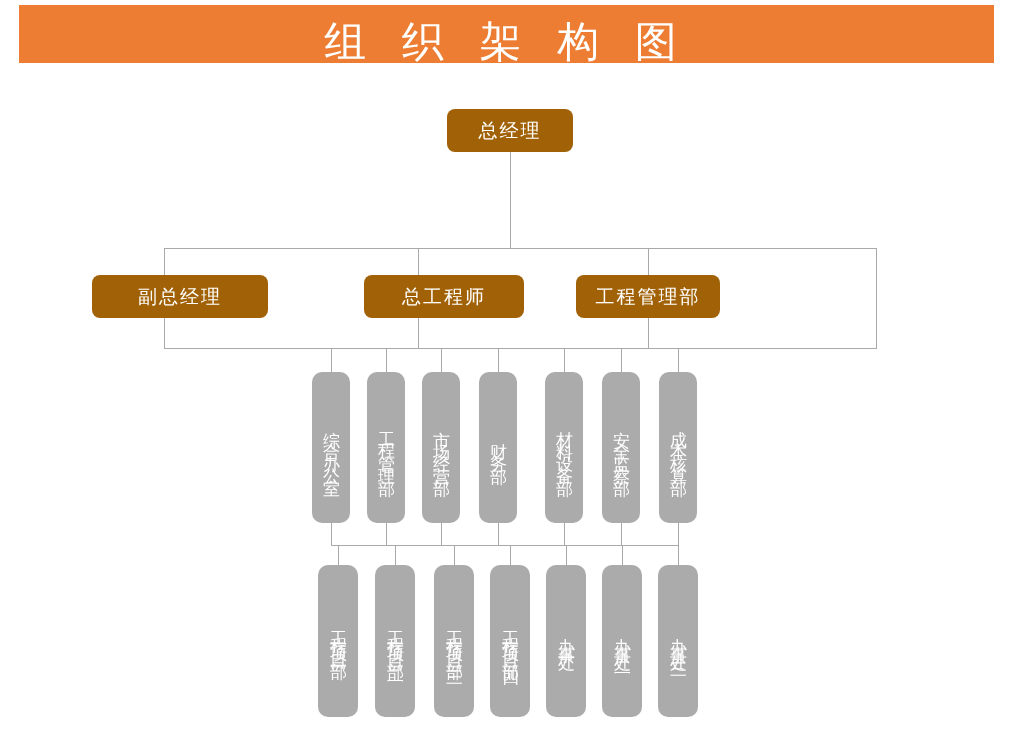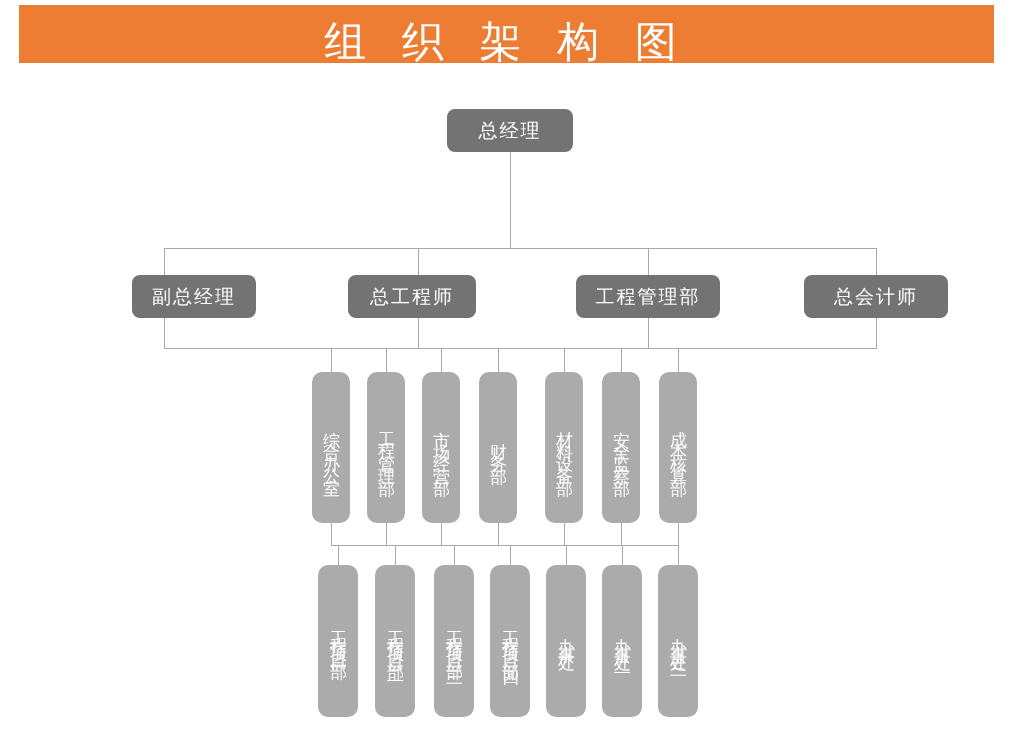--- a/index.html
+++ b/index.html
@@ -38,21 +38,21 @@
     position: absolute;
     background: #A9A9A9;
     z-index: 1;
   }
   .v { width: 1px; }
   .h { height: 1px; }
   
   .hnode {
     position: absolute;
     height: 43px;
-    background: #737373;
+    background: #a16207;
     border-radius: 8px;
     color: #ffffff;
     font-size: 19px;
     line-height: 43px;
     text-align: center;
     letter-spacing: 2px;
     z-index: 2;
     white-space: nowrap;
   }
   
@@ -109,24 +109,23 @@
   <div class="ln v" style="left:338px; top:545px; height:20px;"></div>
   <div class="ln v" style="left:395px; top:545px; height:20px;"></div>
   <div class="ln v" style="left:454px; top:545px; height:20px;"></div>
   <div class="ln v" style="left:510px; top:545px; height:20px;"></div>
   <div class="ln v" style="left:566px; top:545px; height:20px;"></div>
   <div class="ln v" style="left:622px; top:545px; height:20px;"></div>
   <div class="ln v" style="left:678px; top:545px; height:20px;"></div>
 
   <div class="hnode" style="left:447px; top:109px; width:126px;">总经理</div>
 
-  <div class="hnode" style="left:92px; top:275px; width:124px;margin-left:40px;">副总经理</div>
-  <div class="hnode" style="left:348px; top:275px; width:128px;">总工程师</div>
+  <div class="hnode" style="left:92px; top:275px; width:176px;">副总经理</div>
+  <div class="hnode" style="left:364px; top:275px; width:160px;">总工程师</div>
   <div class="hnode" style="left:576px; top:275px; width:144px;">工程管理部</div>
-  <div class="hnode" style="left:804px; top:275px; width:144px;">总会计师</div>
 
   <div class="vnode lvl3" style="left:312px;">综合办公室</div>
   <div class="vnode lvl3" style="left:367px;">工程管理部</div>
   <div class="vnode lvl3" style="left:422px;">市场经营部</div>
   <div class="vnode lvl3" style="left:479px;">财务部</div>
   <div class="vnode lvl3" style="left:545px;">材料设备部</div>
   <div class="vnode lvl3" style="left:602px;">安全监察部</div>
   <div class="vnode lvl3" style="left:659px;">成本核算部</div>
 
   <div class="vnode lvl4" style="left:318px;">工程项目部一</div>

